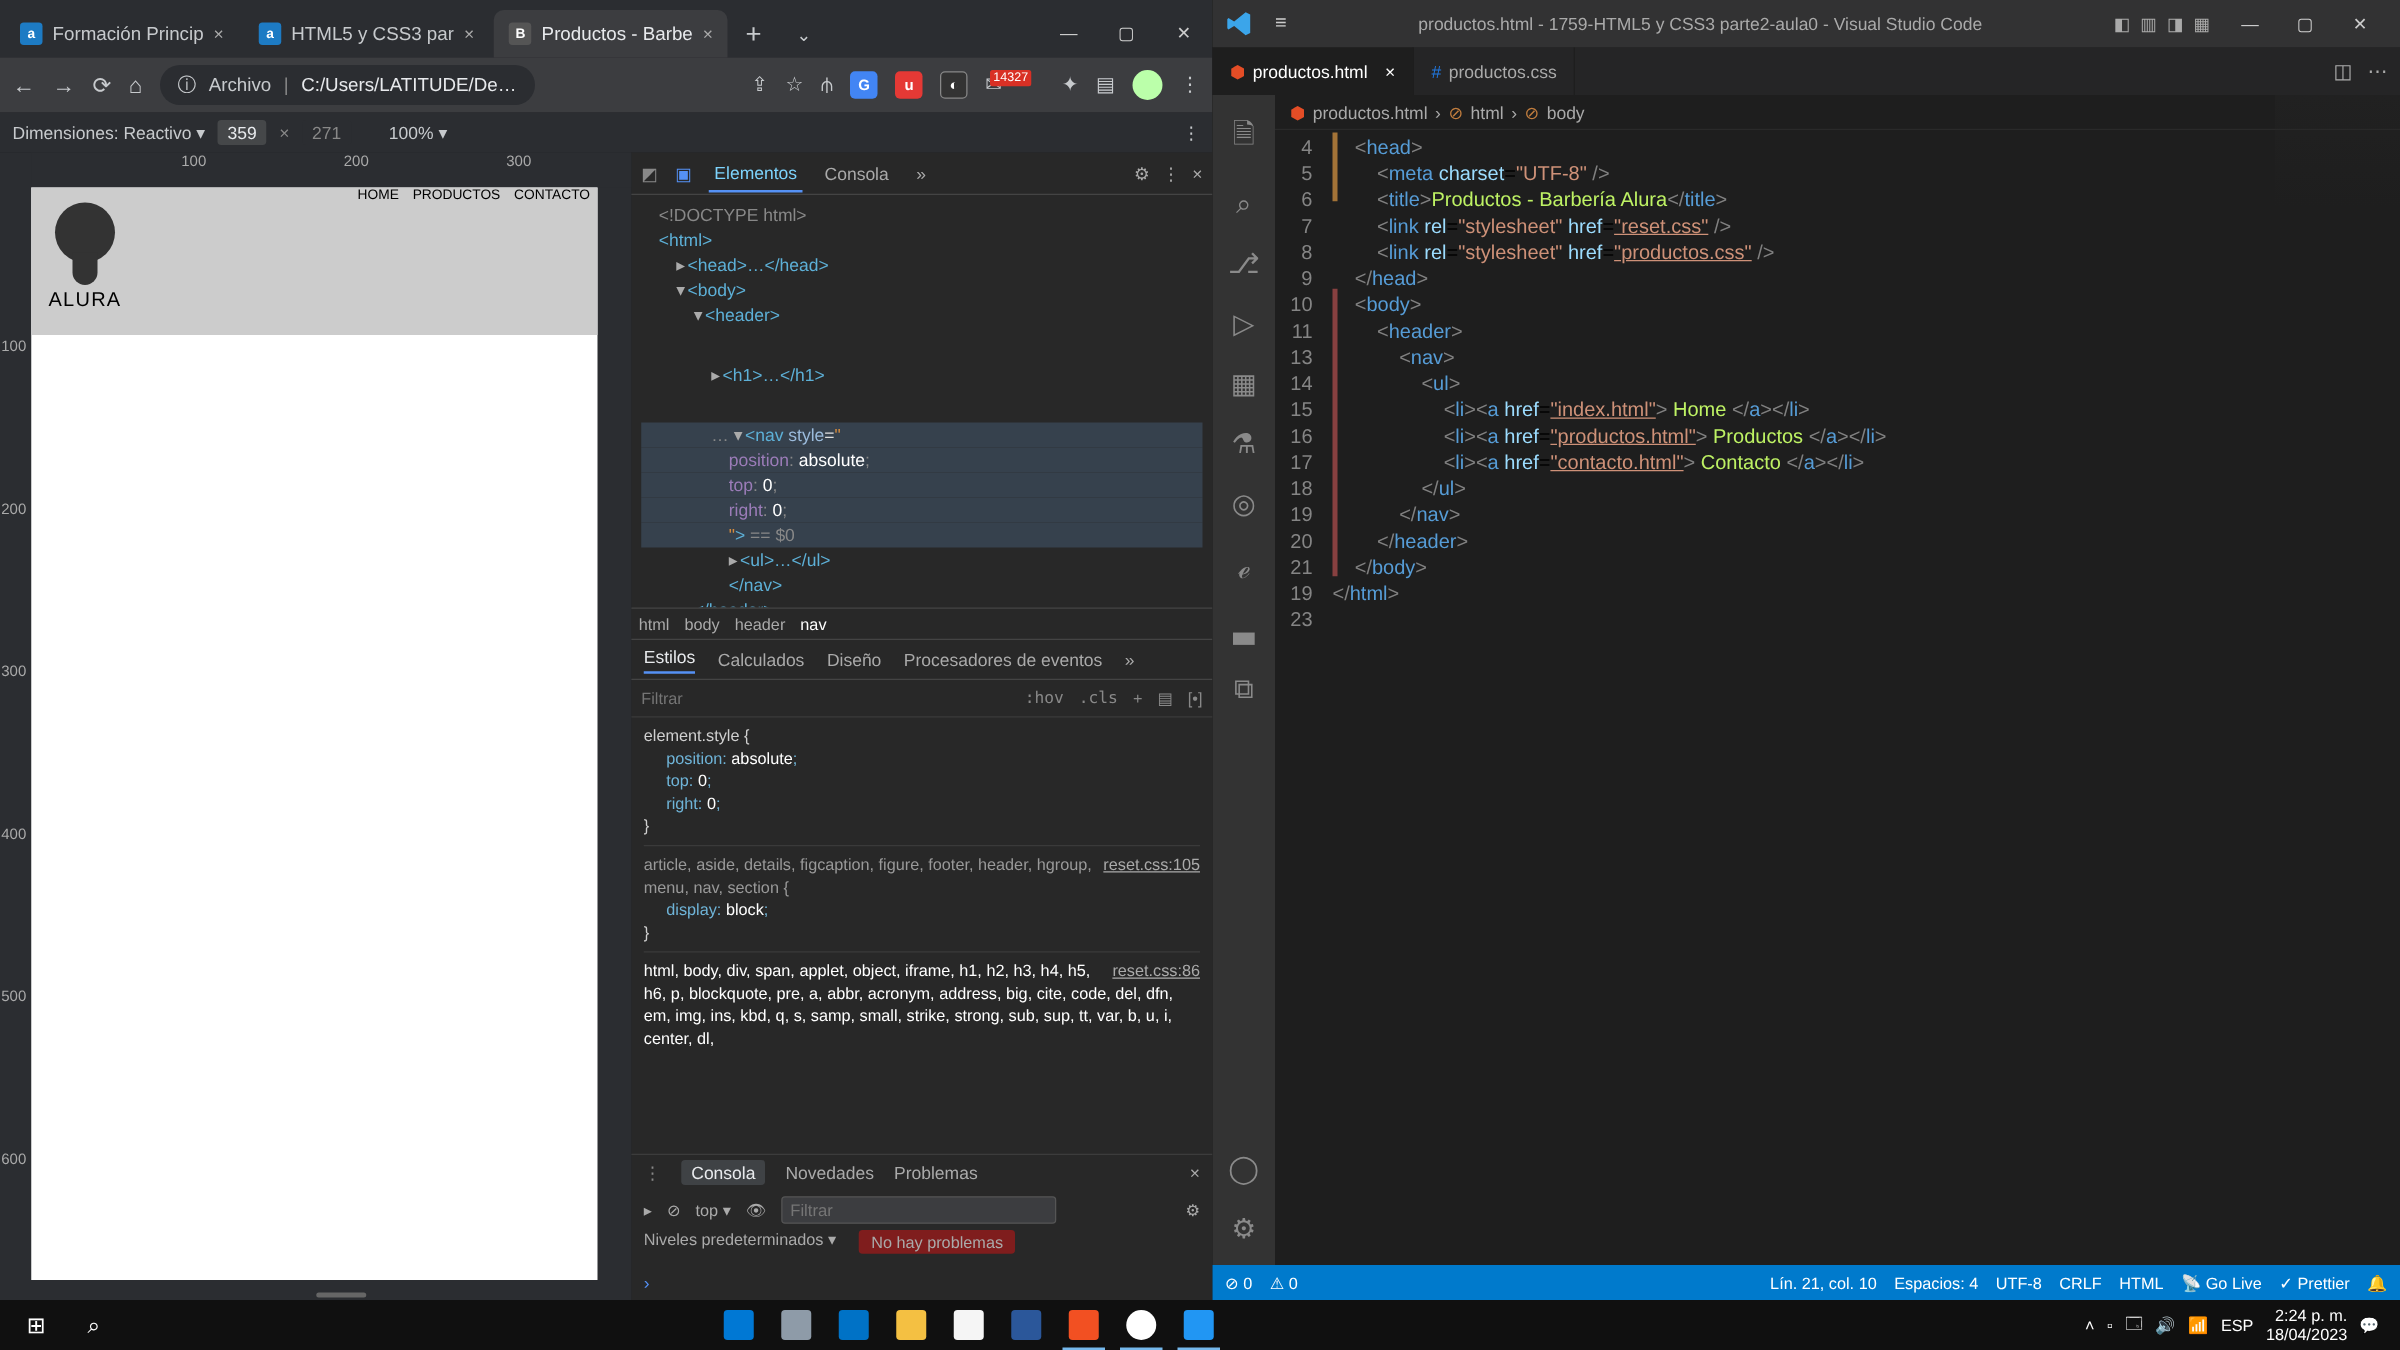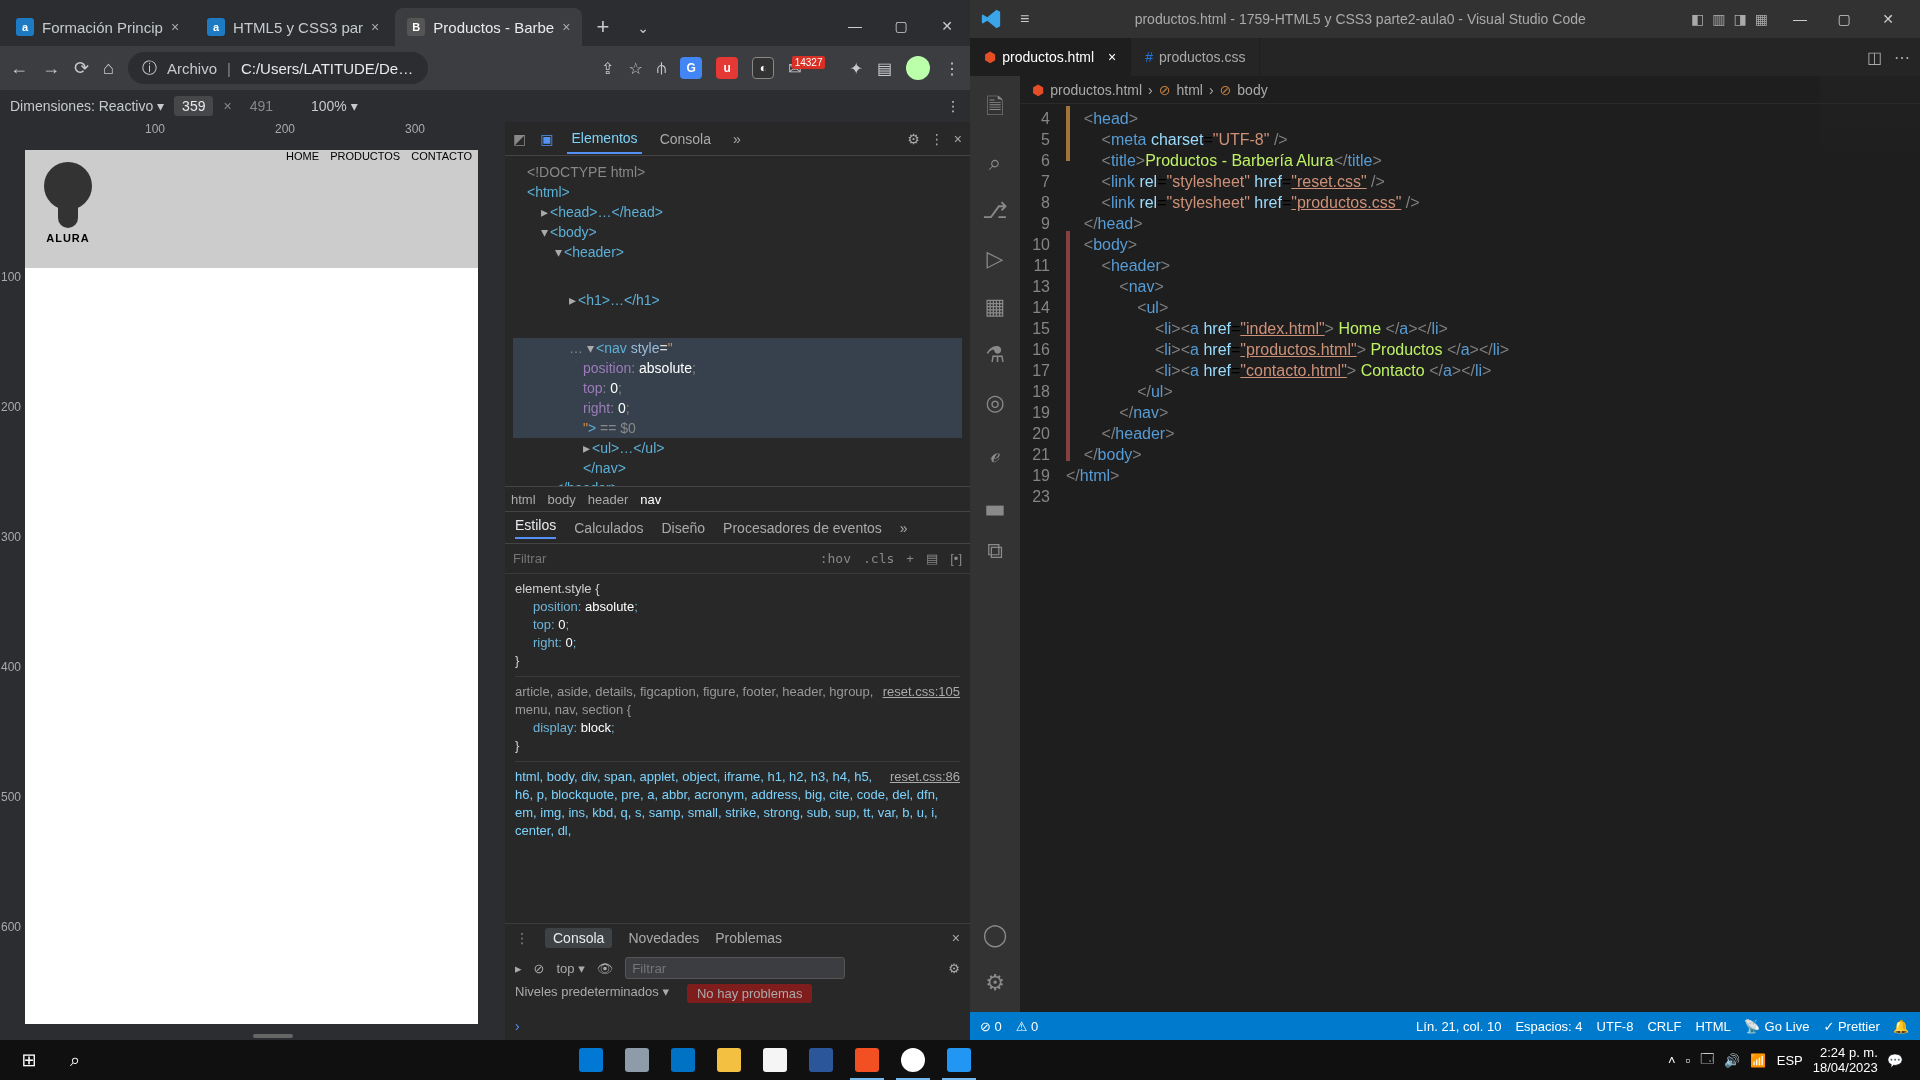--- a/index.html
+++ b/index.html
@@ -41,21 +41,21 @@
 .viewport-panel{width:505px;background:#2b2d31;position:relative;}
 .ruler-h{position:absolute;top:0;left:25px;right:0;height:28px;background:#2b2d31;display:flex;color:#aaa;font-size:12px;}
 .ruler-h span{position:absolute;}
 .ruler-v{position:absolute;top:28px;left:0;width:25px;bottom:12px;color:#aaa;font-size:12px;}
 .ruler-v span{position:absolute;right:4px;}
 .page{position:absolute;top:28px;left:25px;width:453px;height:calc(100% - 44px);background:#fff;}
 .page-header{height:118px;background:#ccc;position:relative;}
 .logo{position:absolute;top:8px;left:8px;width:70px;height:100px;text-align:center;}
 .logo .face{width:48px;height:48px;border-radius:50%;background:#333;margin:4px auto 0;position:relative;}
 .logo .face:after{content:"";position:absolute;bottom:-18px;left:14px;width:20px;height:26px;background:#333;border-radius:0 0 12px 12px;}
-.logo .txt{font-size:11px;font-weight:bold;letter-spacing:1px;margin-top:22px;}
+.logo .txt{font-size:16px;font-weight:normal;letter-spacing:1px;margin-top:22px;}
 .page-nav{position:absolute;top:0;right:6px;font-size:11px;color:#000;}
 .page-nav span{margin-left:8px;}
 .resizer{position:absolute;bottom:2px;left:50%;width:40px;height:4px;background:#666;border-radius:2px;}
 
 .devtools{flex:1;background:#282828;display:flex;flex-direction:column;color:#ddd;font-size:14px;}
 .dt-tabs{height:34px;display:flex;align-items:center;padding:0 8px;gap:14px;border-bottom:1px solid #444;}
 .dt-tabs .icon{color:#888;}
 .dt-tabs .t{color:#aaa;padding:6px 4px;}
 .dt-tabs .t.active{color:#7dd3fc;border-bottom:2px solid #5591f5;}
 .dtgear{margin-left:auto;display:flex;gap:10px;color:#aaa;}
@@ -209,21 +209,21 @@
       <span>▤</span>
       <div class="avatar"></div>
       <span>⋮</span>
     </div>
   </div>
 
   <div class="devtoolbar">
     <span><span>Dimensiones: Reactivo</span> ▾</span>
     <span class="dt-box">359</span>
     <span class="dt-x">×</span>
-    <span class="dt-box" style="background:#2b2d31;color:#888">491</span>
+    <span class="dt-box" style="background:#2b2d31;color:#888">271</span>
     <span style="margin-left:20px"><span>100%</span> ▾</span>
     <span style="margin-left:auto">⋮</span>
   </div>
 
   <div class="content-row">
     <div class="viewport-panel">
       <div class="ruler-h">
         <span style="left:120px">100</span>
         <span style="left:250px">200</span>
         <span style="left:380px">300</span>
@@ -318,21 +318,21 @@
         <div>
             <span class="src">reset.css:105</span>
           </div>
         <div class="sel0" style="color:#999">article, aside, details, figcaption, figure, footer, header, hgroup, menu, nav, section {</div>
         <div class="prop"><span class="k">display</span>: <span class="v">block</span>;</div>
         <div class="sel0">}</div>
         <div class="sep"></div>
         <div>
             <span class="src">reset.css:86</span>
           </div>
-        <div class="sel0" style="color:#7dd3fc">html, body, div, span, applet, object, iframe, h1, h2, h3, h4, h5, h6, p, blockquote, pre, a, abbr, acronym, address, big, cite, code, del, dfn, em, img, ins, kbd, q, s, samp, small, strike, strong, sub, sup, tt, var, b, u, i, center, dl,</div>
+        <div class="sel0" style="color:#ffffff">html, body, div, span, applet, object, iframe, h1, h2, h3, h4, h5, h6, p, blockquote, pre, a, abbr, acronym, address, big, cite, code, del, dfn, em, img, ins, kbd, q, s, samp, small, strike, strong, sub, sup, tt, var, b, u, i, center, dl,</div>
       </div>
 
       <div class="console-block">
         <div class="c-tabs">
           <span style="color:#888">⋮</span>
           <span class="t active">Consola</span>
           <span class="t">Novedades</span>
           <span class="t">Problemas</span>
           <span class="x">×</span>
         </div>

